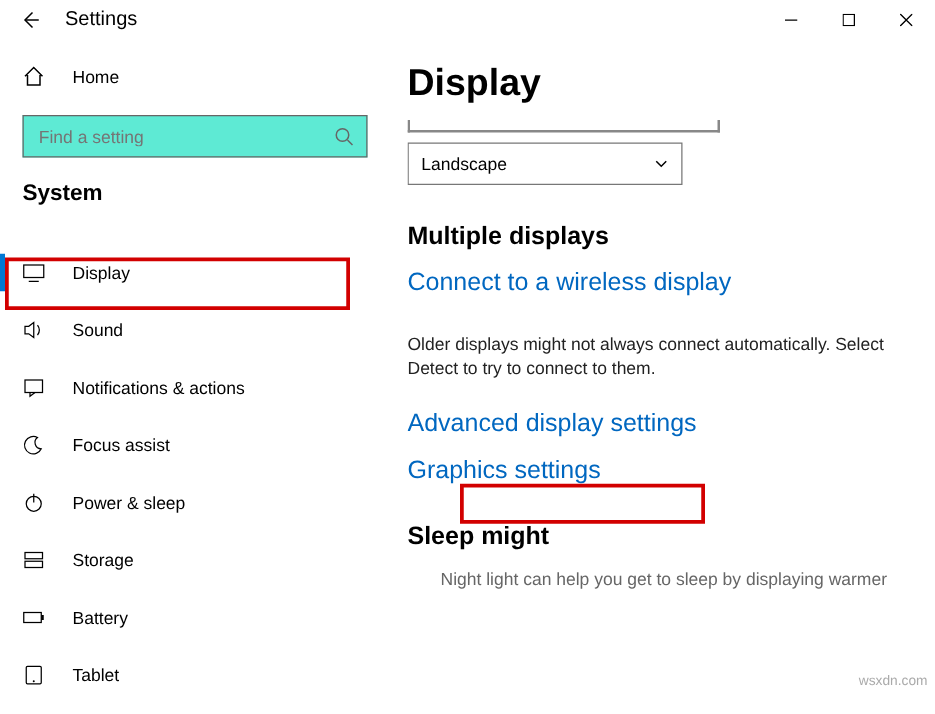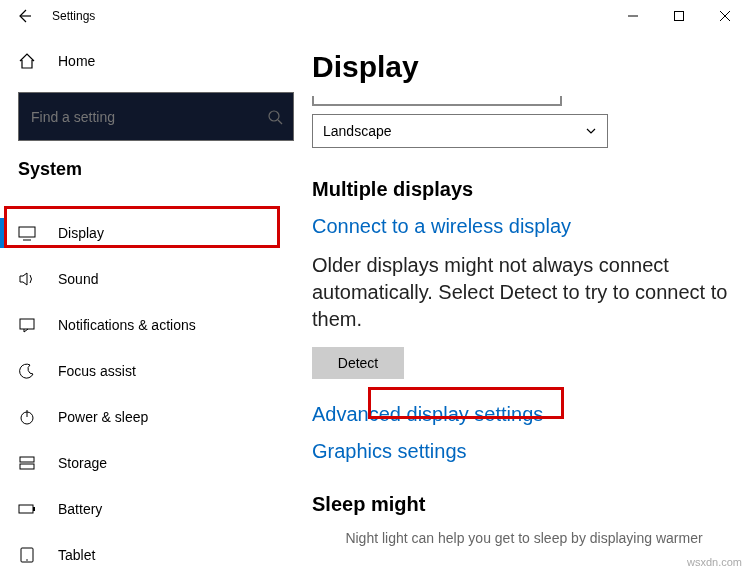--- a/index.html
+++ b/index.html
@@ -20,55 +20,56 @@
     align-items: center;
     padding-left: 8px;
   }
   .titlebar .back {
     width: 32px; height: 32px;
     display:flex;align-items:center;justify-content:center;
     cursor:pointer;
   }
   .titlebar .title {
     margin-left: 12px;
-    font-size: 12px;
+    font-size: 16px;
   }
   .winbtns {
     position:absolute; top:0; right:0;
     display:flex;
   }
   .winbtn {
     width:46px; height:32px;
     display:flex;align-items:center;justify-content:center;
     cursor:pointer;
   }
   .content {
     display:flex;
     height: calc(100% - 32px);
+    gap: 14px;
   }
   .sidebar {
     width: 312px;
     padding: 12px 0 0 0;
     position:relative;
   }
   .home-row {
     display:flex; align-items:center;
     padding: 8px 0 8px 18px;
     cursor:pointer;
     margin-bottom:14px;
   }
   .home-row .icon { width:20px; display:flex; }
   .home-row .label { margin-left:20px; font-size:14px;}
   .searchbox {
     margin: 0 18px 18px 18px;
-    height: 49px;
+    height: 34px;
     border:1px solid #666;
     display:flex; align-items:center;
     padding: 0 10px;
-    background:#0f172a;
+    background:#5eead4;
   }
   .searchbox input {
     flex:1; border:none; outline:none; font-size:14px;
     background:transparent; color:#666;
   }
   .section-header {
     font-weight:600;
     padding: 0 0 6px 18px;
     font-size:18px;
   }
@@ -110,48 +111,48 @@
     width:250px; height:6px;
     border-left:2px solid #888;
     border-right:2px solid #888;
     border-bottom:2px solid #888;
     border-top:none;
     height:10px;
   }
   .fieldlabel { font-size:14px; margin-top:14px; }
   .dropdown {
     margin-top:8px;
-    width:296px; height:34px;
+    width:220px; height:34px;
     border:1px solid #777;
     display:flex; align-items:center;
     padding:0 10px;
     justify-content:space-between;
     cursor:pointer;
   }
   .dropdown .sel { font-size:14px; }
   .section-title {
     font-size:20px; font-weight:600;
     margin-top:30px;
   }
   .linkblue {
     color:#0067c0; font-size:20px;
     margin-top:14px; display:inline-block;
     cursor:pointer;
   }
-  .bodytext { font-size:20px; margin-top:14px; color:#222; line-height:1.35;}
+  .bodytext { font-size:14px; margin-top:28px; color:#222; line-height:1.35;}
   .detect-btn {
     margin-top:14px;
     width:92px; height:32px;
     background:#ccc; border:none;
     font-size:14px; cursor:pointer;
     text-align:center;
   }
   .sleep-desc { color:#666; font-size:14px; margin-top:14px;text-align:center;}
   .watermark {
-    position:absolute; right:6px; bottom:3px;
+    position:absolute; right:6px; bottom:20px;
     font-size:11px; color:#aaa;
   }
   svg { display:block; }
 </style>
 </head>
 <body>
 
 <div class="titlebar">
   <div class="back">
     <svg width="16" height="16" viewBox="0 0 16 16">
@@ -286,21 +287,20 @@
       <span>
           <svg width="12" height="12" viewBox="0 0 12 12">
             <path d="M2 4 L6 8 L10 4" stroke="#000" fill="none" stroke-width="1.2"></path>
           </svg>
         </span>
     </div>
 
     <div class="section-title">Multiple displays</div>
     <span class="linkblue">Connect to a wireless display</span>
     <div class="bodytext">Older displays might not always connect automatically. Select Detect to try to connect to them.</div>
-    <button class="detect-btn">Detect</button>
     <div><span class="linkblue" style="margin-top:24px">Advanced display settings</span></div>
     <div><span class="linkblue">Graphics settings</span></div>
 
     <div class="section-title">Sleep might</div>
     <div class="sleep-desc">Night light can help you get to sleep by displaying warmer</div>
   </div>
 </div>
 
 <div class="highlight-red highlight-display"></div>
 <div class="highlight-red highlight-advanced"></div>

